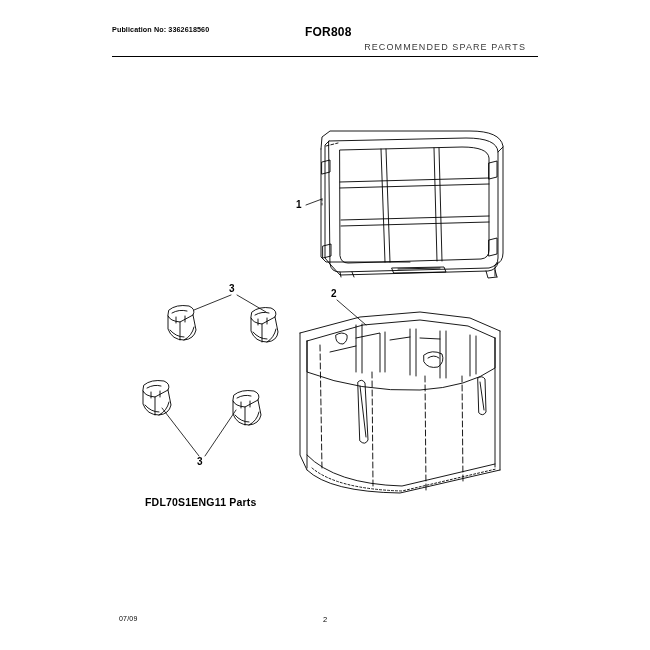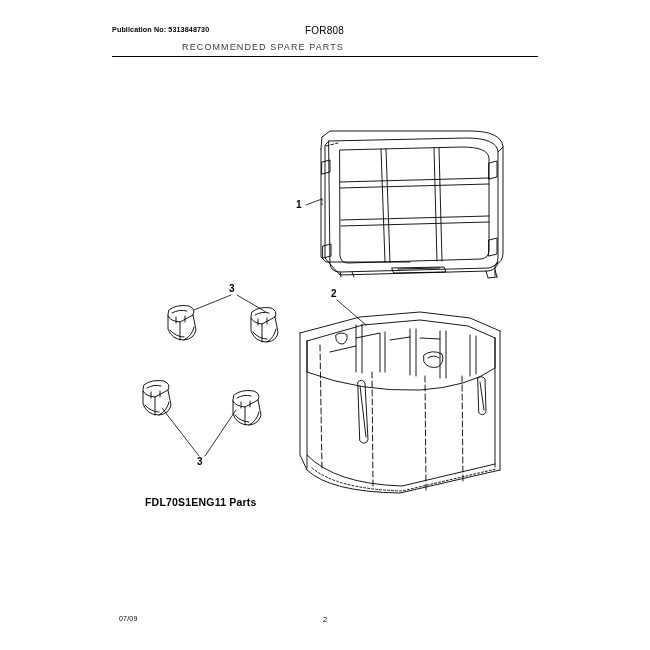--- a/index.html
+++ b/index.html
@@ -24,31 +24,31 @@
     top: 25px;
     font-size: 7.2px;
     font-weight: bold;
     letter-spacing: 0.1px;
     white-space: nowrap;
   }
   .hdr-model {
     position: absolute;
     left: 305px;
     top: 25px;
-    font-size: 10px;
-    font-weight: normal;
+    font-size: 12px;
+    font-weight: bold;
     letter-spacing: 0.2px;
     white-space: nowrap;
   }
   .hdr-title {
     position: absolute;
     left: 0;
     top: 42px;
     width: 526px;
-    text-align: center;
+    text-align: right;
     font-size: 9px;
     font-weight: normal;
     letter-spacing: 1.1px;
     color: #3a3a3a;
   }
   .hdr-rule {
     position: absolute;
     left: 112px;
     top: 56px;
     width: 426px;
@@ -106,21 +106,21 @@
   #callout-1 { left: 296px; top: 200px; }
   #callout-2 { left: 331px; top: 289px; }
   #callout-3a { left: 229px; top: 284px; }
   #callout-3b { left: 197px; top: 457px; }
 </style>
 </head>
 <body>
 
 <div id="page">
 
-  <div class="hdr-pub">Publication No: 5313848730</div>
+  <div class="hdr-pub">Publication No: 3362618560</div>
 
   <div class="hdr-model">FOR808</div>
 
   <div class="hdr-title">RECOMMENDED SPARE PARTS</div>
 
   <div class="hdr-rule"></div>
 
   <svg class="artboard" viewBox="0 0 650 650">
     <g fill="none" stroke="#000" stroke-width="0.9" stroke-linecap="round" stroke-linejoin="round">
 

